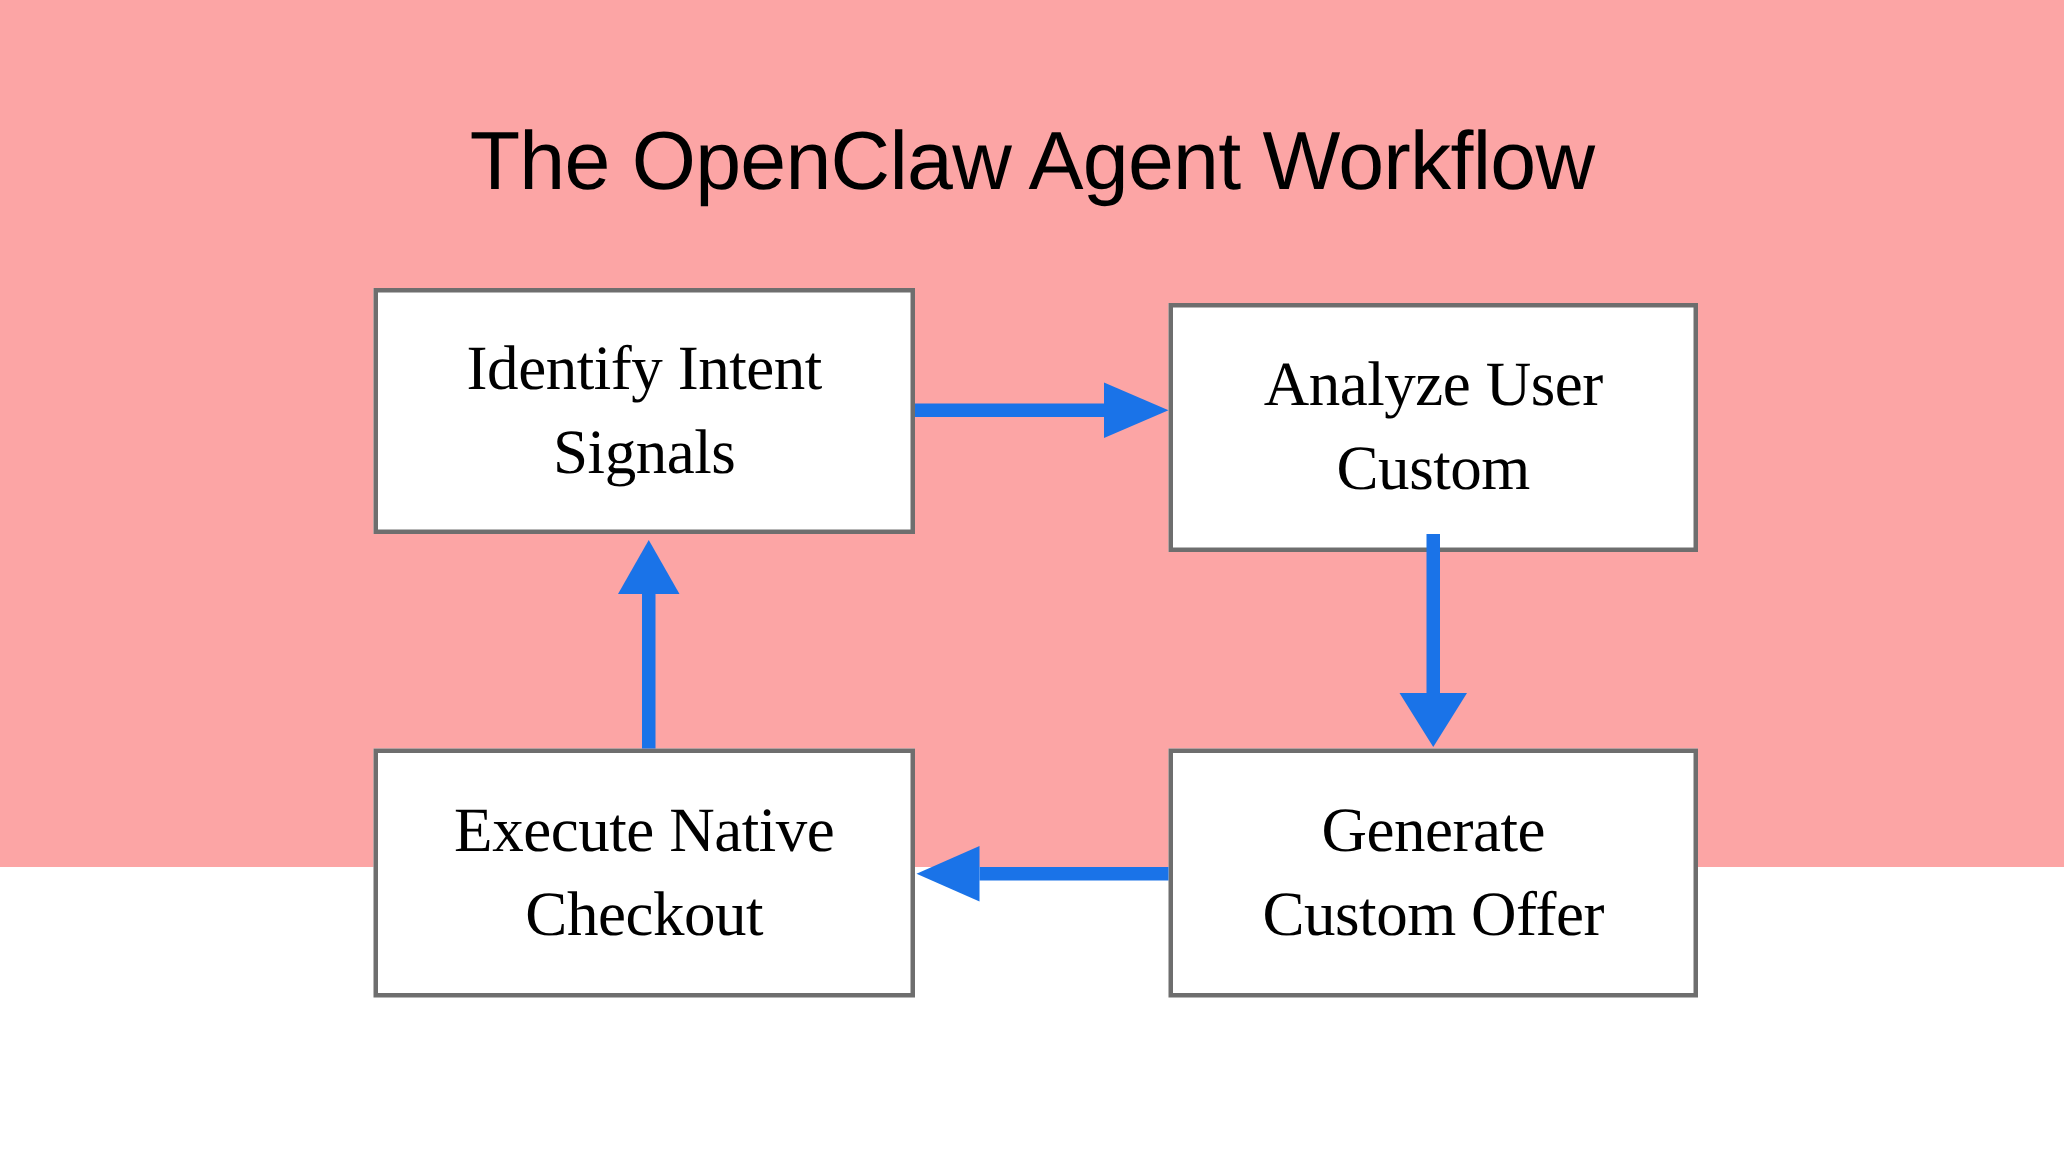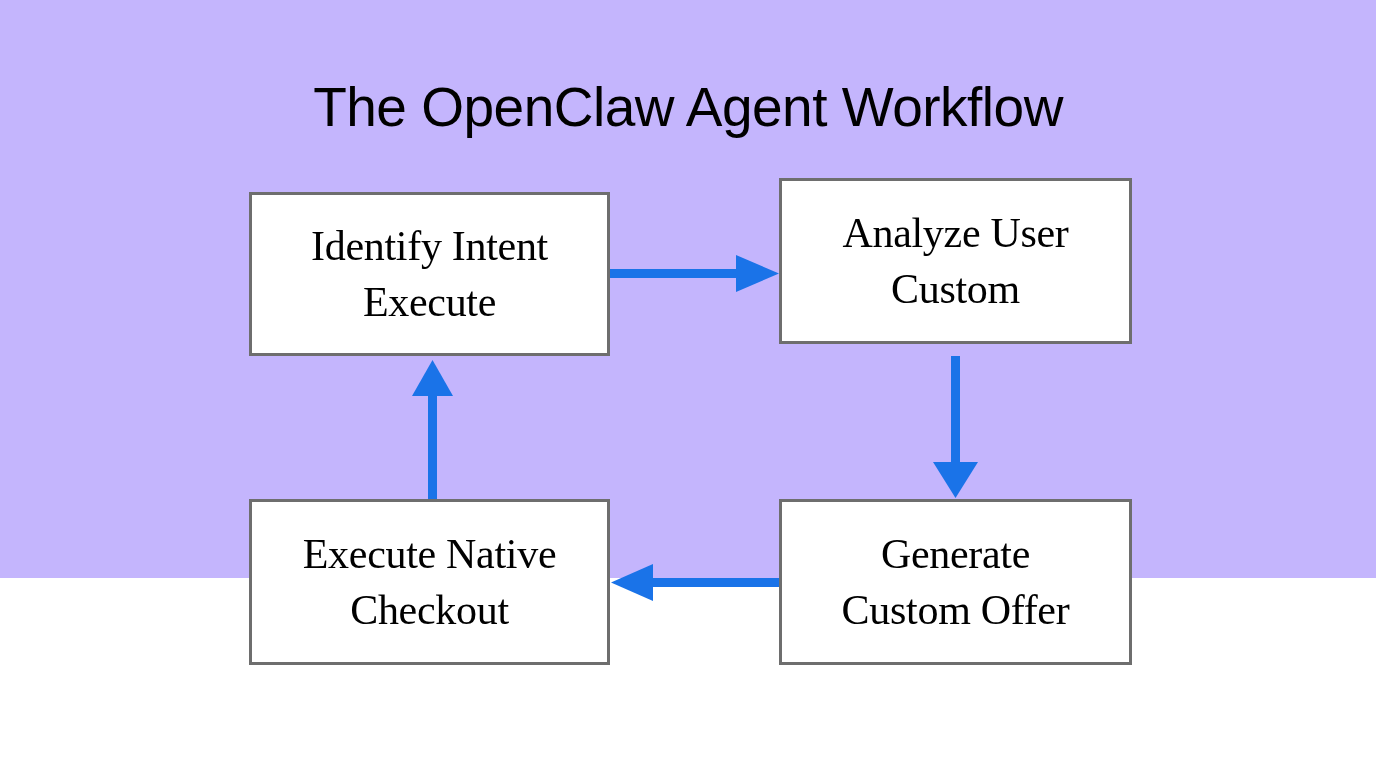--- a/index.html
+++ b/index.html
@@ -13,21 +13,21 @@
     height: 768px;
     overflow: hidden;
     font-family: "Liberation Sans", sans-serif;
     color: #000000;
   }
 
   #canvas {
     position: relative;
     width: 1376px;
     height: 578px;
-    background: #c4b5fd;
+    background: #fca5a5;
   }
 
   
   #diagram-title {
     position: absolute;
     left: 0;
     top: 74px;
     width: 1376px;
     text-align: center;
     font-size: 55px;
@@ -53,21 +53,21 @@
     font-size: 42px;
     font-weight: 400;
     line-height: 56px;
     letter-spacing: -0.3px;
     color: #000000;
     padding: 0 10px;
     font-family: Liberation Serif, serif;
   }
 
   #node-identify-intent-signals { left: 249px; top: 192px;  width: 361px; height: 164px; }
-  #node-analyze-user-context    { left: 779px; top: 178px;  width: 353px; height: 166px; }
+  #node-analyze-user-context    { left: 779px; top: 202px;  width: 353px; height: 166px; }
   #node-generate-custom-offer   { left: 779px; top: 499px;  width: 353px; height: 166px; }
   #node-execute-native-checkout { left: 249px; top: 499px;  width: 361px; height: 166px; }
 
   
   #arrow-layer {
     position: absolute;
     left: 0;
     top: 0;
     width: 1376px;
     height: 768px;
@@ -78,21 +78,21 @@
 </head>
 <body>
 
 <div id="canvas">
 
   <div id="diagram-title">The OpenClaw Agent Workflow</div>
 
   <div class="node" id="node-identify-intent-signals">
     <div class="node-label">
       <span>Identify Intent</span><br>
-      <span>Execute</span>
+      <span>Signals</span>
     </div>
   </div>
 
   <div class="node" id="node-analyze-user-context">
     <div class="node-label">
       <span>Analyze User</span><br>
       <span>Custom</span>
     </div>
   </div>
 

